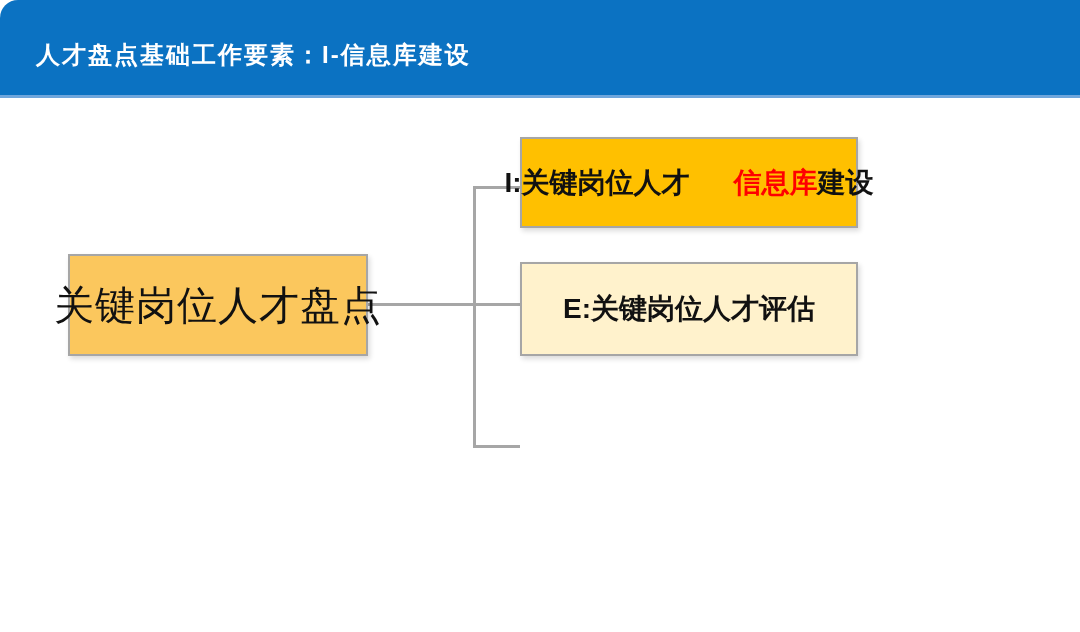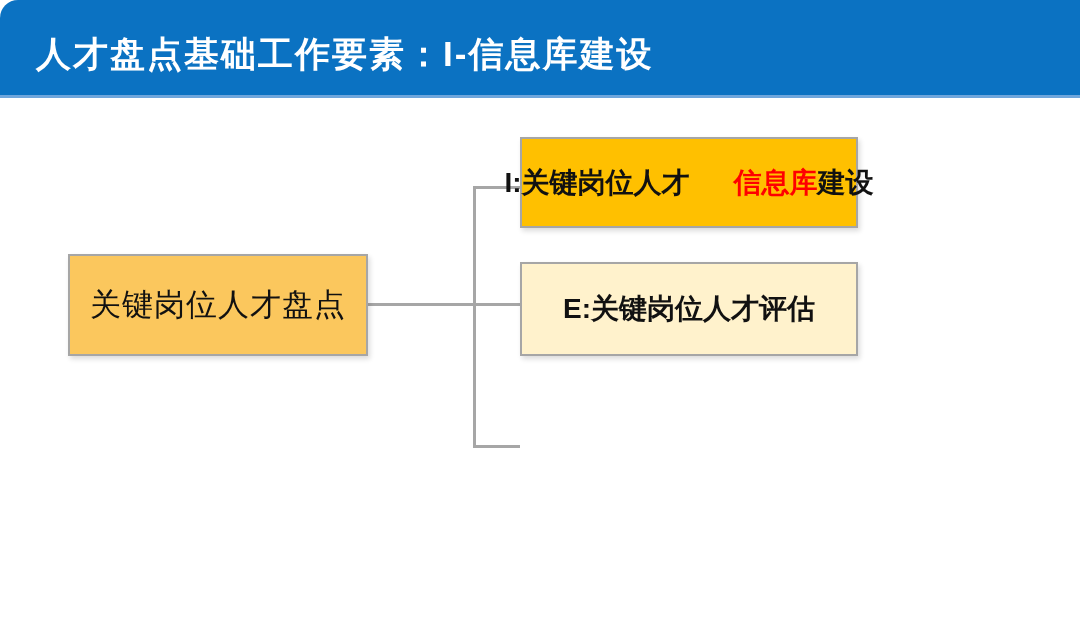--- a/index.html
+++ b/index.html
@@ -25,41 +25,41 @@
     position:absolute;left:0;top:0;
     width:1080px;height:95px;
     background:var(--header-bg);
     border-bottom:3px solid var(--header-border);
     border-top-left-radius:18px;
     display:flex;align-items:center;
     box-sizing:content-box;
   }
   .header-title{
     color:#ffffff;
-    font-size:35px;
+    font-size:24px;
     font-weight:bold;
     letter-spacing:2px;
     padding-left:36px;
     padding-top:14px;
     white-space:nowrap;
   }
   
   .node{
     position:absolute;
     box-sizing:border-box;
     border:2px solid var(--box-border);
     display:flex;align-items:center;justify-content:center;
     color:#111;
     box-shadow:2px 3px 5px rgba(0,0,0,0.14);
     white-space:nowrap;
   }
   .node-root{
     left:68px;top:254px;width:300px;height:102px;
     background:var(--root-fill);
-    font-size:31px;font-weight:normal;letter-spacing:1px;
+    font-size:40px;font-weight:normal;letter-spacing:1px;
   }
   .node-i{
     left:520px;top:137px;width:338px;height:91px;
     background:var(--highlight-fill);
     font-size:28px;font-weight:bold;
   }
   .node-e{
     left:520px;top:262px;width:338px;height:94px;
     background:var(--leaf-fill);
     font-size:28px;font-weight:bold;

